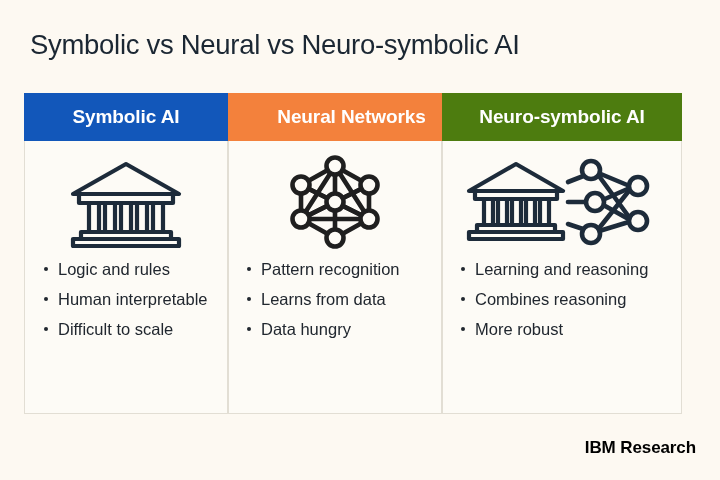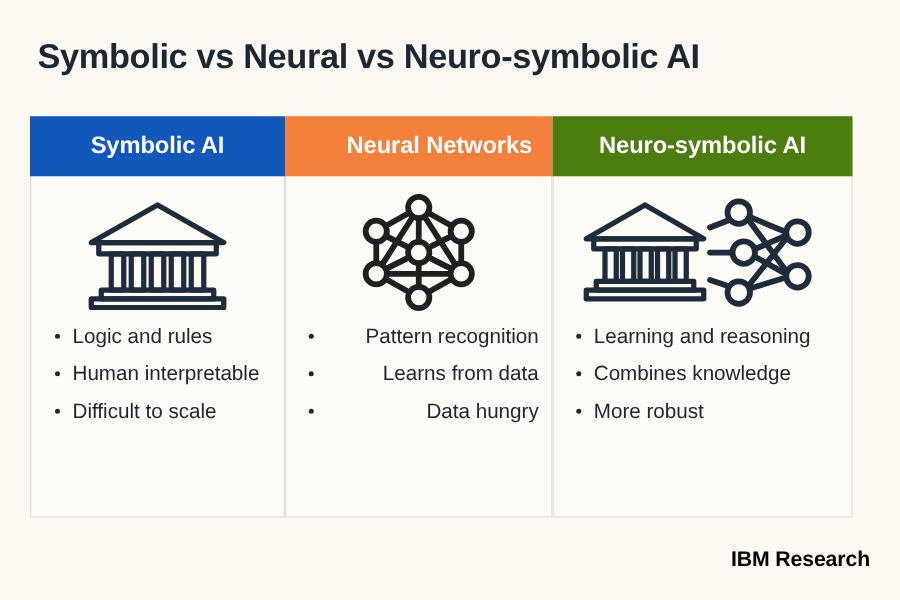--- a/index.html
+++ b/index.html
@@ -19,21 +19,21 @@
     position: relative;
     width: 720px;
     height: 480px;
     box-sizing: border-box;
   }
   .page-title {
     position: absolute;
     left: 30px;
     top: 29px;
     font-size: 27.5px;
-    font-weight: bold;
+    font-weight: normal;
     letter-spacing: -0.3px;
     color: #1b2733;
     white-space: nowrap;
   }
   .cards-row {
     position: absolute;
     left: 24px;
     top: 93px;
     width: 672px;
     display: flex;
@@ -95,21 +95,21 @@
   .bullet-item::before {
     content: "";
     position: absolute;
     left: 0;
     top: 8px;
     width: 4px;
     height: 4px;
     border-radius: 50%;
     background: #21272f;
   }
-  .card-2 .bullet-list { padding-left: 18px; text-align: right; }
+  .card-2 .bullet-list { padding-left: 18px; }
   .card-3 .bullet-list { padding-left: 18px; }
 
   .footer-brand {
     position: absolute;
     right: 24px;
     bottom: 22px;
     font-size: 17px;
     font-weight: bold;
     color: #000000;
     letter-spacing: -0.1px;
@@ -223,21 +223,21 @@
             <circle cx="131" cy="47" r="9" fill="#fdfbf6"></circle>
             <circle cx="127" cy="79" r="9" fill="#fdfbf6"></circle>
 
             <circle cx="174" cy="31" r="9" fill="#fdfbf6"></circle>
             <circle cx="174" cy="66" r="9" fill="#fdfbf6"></circle>
           </g>
         </svg>
       </div>
       <ul class="bullet-list">
         <li class="bullet-item">Learning and reasoning</li>
-        <li class="bullet-item">Combines knowledge</li>
+        <li class="bullet-item">Combines reasoning</li>
         <li class="bullet-item">More robust</li>
       </ul>
     </div>
 
   </div>
 
   <div class="footer-brand">IBM Research</div>
 
 </div>
 

